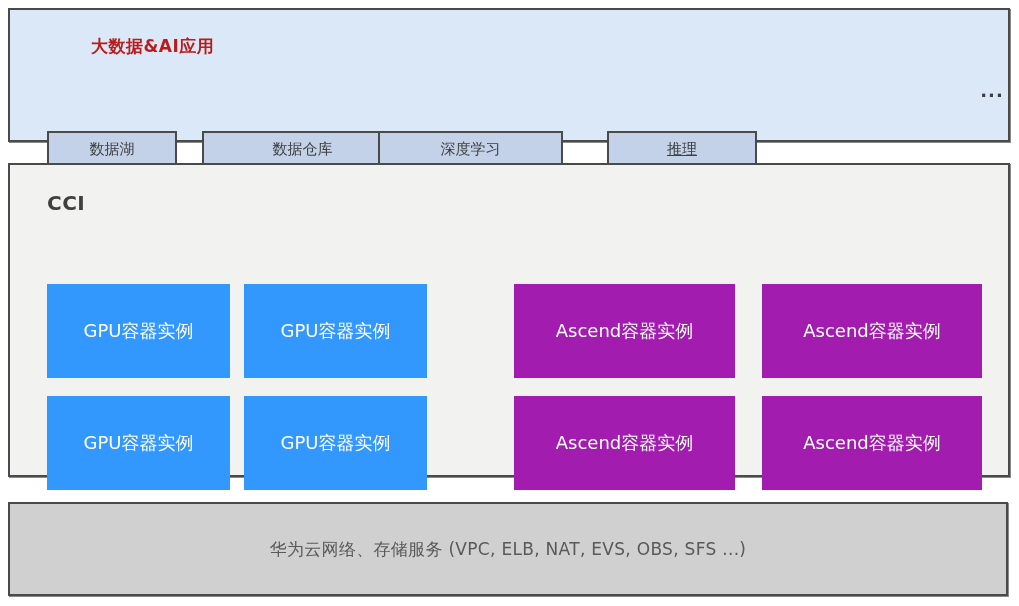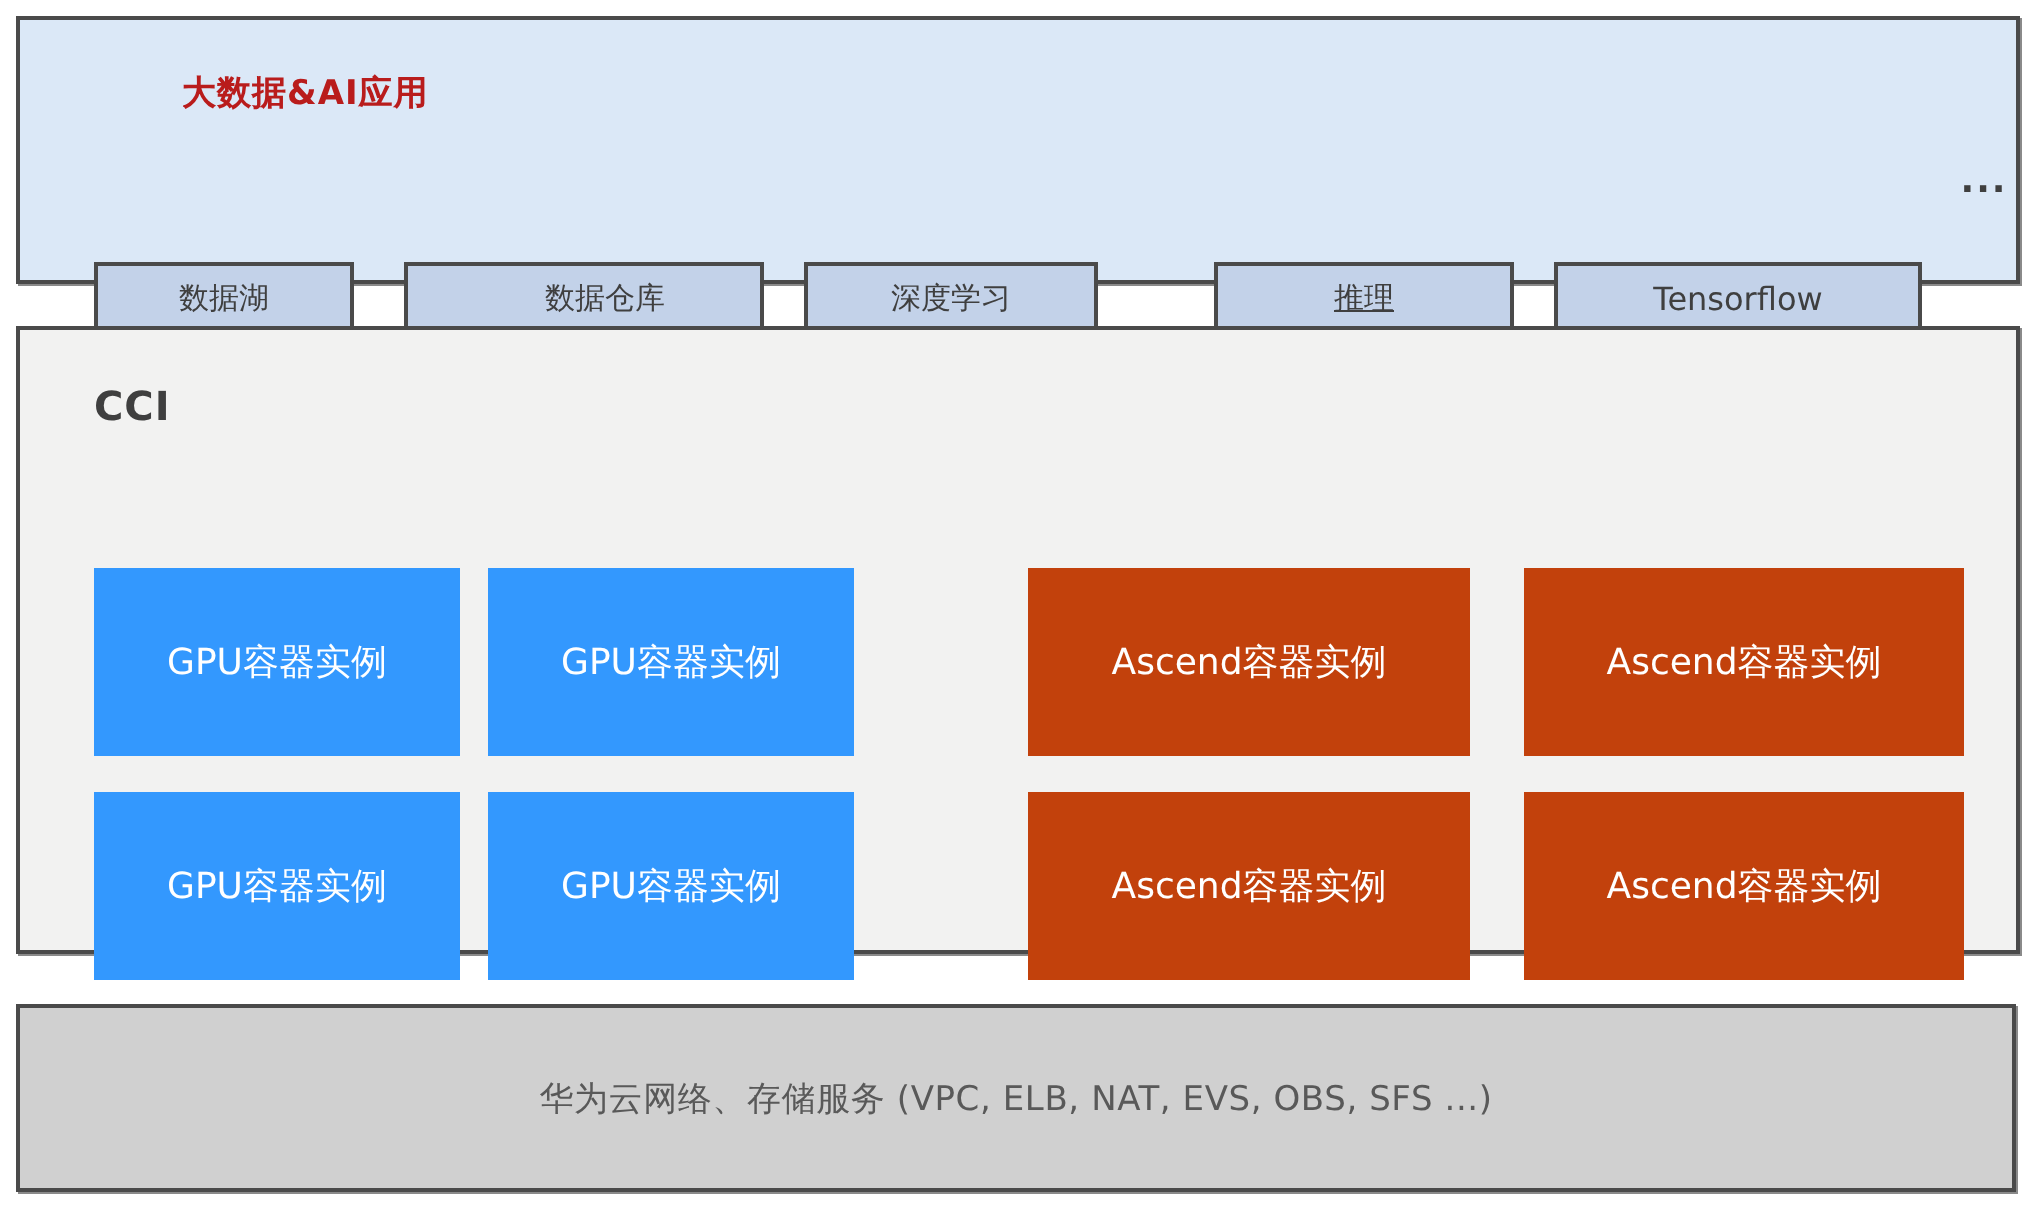--- a/index.html
+++ b/index.html
@@ -45,21 +45,21 @@
     border: 2px solid #4a4a4a;
     display: flex;
     align-items: center;
     justify-content: center;
     font-size: 15px;
     color: #3f3f3f;
     margin-top: 48px;
   }
   .chip-0 { left: 37px;  width: 130px; }
   .chip-1 { left: 192px; width: 180px; padding-left: 21px; }
-  .chip-2 { left: 392px; width: 147px; }
+  .chip-2 { left: 368px; width: 185px; }
   .chip-3 { left: 597px; width: 150px; text-decoration: underline; }
   .chip-4 { left: 767px; width: 184px; font-size: 16px; }
   .app-ellipsis {
     position: absolute;
     left: 964px; top: 70px;
     width: 36px;
     text-align: center;
     font-size: 18px;
     font-weight: bold;
     color: #3f3f3f;
@@ -84,21 +84,21 @@
     position: absolute;
     height: 94px;
     display: flex;
     align-items: center;
     justify-content: center;
     color: #ffffff;
     font-size: 18px;
     margin-top: 44px;
   }
   .gpu { background: #3398fe; }
-  .ascend { background: #c2410c; }
+  .ascend { background: #a21caf; }
   .row-1 { top: 75px; }
   .row-2 { top: 187px; }
   .col-gpu-1    { left: 37px;  width: 183px; }
   .col-gpu-2    { left: 234px; width: 183px; }
   .col-ascend-1 { left: 504px; width: 221px; }
   .col-ascend-2 { left: 752px; width: 220px; }
   
   .infra-layer {
     left: 8px; top: 502px;
     width: 1000px; height: 94px;
@@ -118,21 +118,20 @@
 <body>
 
 <div class="canvas">
 
   <div class="layer app-layer">
     <div class="app-title">大数据&amp;AI应用</div>
     <div class="chip chip-0">数据湖</div>
     <div class="chip chip-1">数据仓库</div>
     <div class="chip chip-2">深度学习</div>
     <div class="chip chip-3">推理</div>
-    <div class="chip chip-4">Tensorflow</div>
     <div class="app-ellipsis">...</div>
   </div>
 
   <div class="layer cci-layer">
     <div class="cci-title">CCI</div>
 
     <div class="instance-box gpu row-1 col-gpu-1">GPU容器实例</div>
     <div class="instance-box gpu row-1 col-gpu-2">GPU容器实例</div>
     <div class="instance-box gpu row-2 col-gpu-1">GPU容器实例</div>
     <div class="instance-box gpu row-2 col-gpu-2">GPU容器实例</div>

